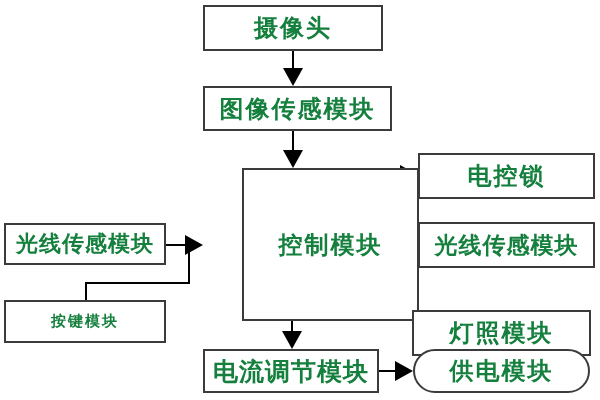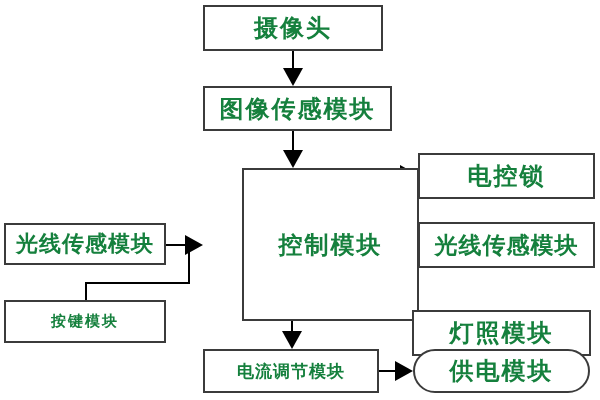--- a/index.html
+++ b/index.html
@@ -90,17 +90,17 @@
   </div>
 
   <div class="node" style="left:412px;top:284px;width:179px;height:46px;margin-top:26px;">
     <span>灯照模块</span>
   </div>
 
   <div class="node" style="left:413px;top:349px;width:177px;height:44px;border-radius:22px;">
     <span>供电模块</span>
   </div>
 
-  <div class="node" style="left:203px;top:349px;width:176px;height:44px;font-size:17px;letter-spacing:1px;">
+  <div class="node" style="left:203px;top:349px;width:176px;height:44px;font-size:25px;letter-spacing:1px;">
     <span>电流调节模块</span>
   </div>
 
 </div>
 
 </body></html>

